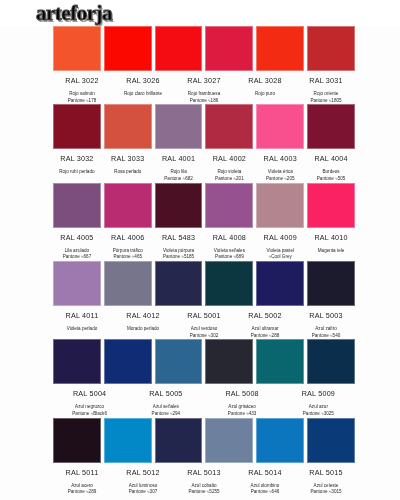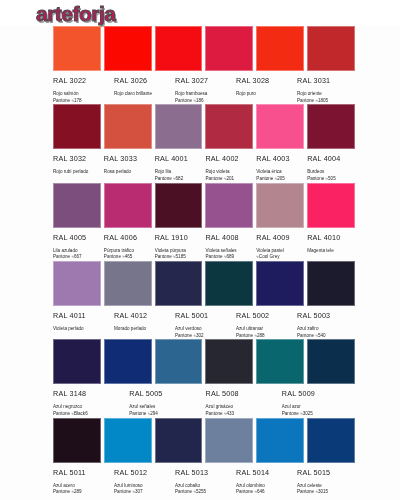--- a/index.html
+++ b/index.html
@@ -22,25 +22,25 @@
   }
   
   .logo-bar {
     height: 26px;
     padding-left: 36px;
     display: flex;
     align-items: center;
     background: #ffffff;
   }
   .logo {
-    font-family: Liberation Sans, sans-serif;
+    font-family: Liberation Serif, serif;
     font-weight: bold;
     font-size: 21px;
     letter-spacing: -0.5px;
-    color: #be185d;
+    color: #000000;
     -webkit-text-stroke: 1px #4a4a4a;
     text-shadow: 1.5px 1.5px 0 #9a9a9a;
     line-height: 1;
     user-select: none;
   }
   
   .chart {
     padding: 0 8px 0 8px;
   }
   .row {
@@ -57,21 +57,21 @@
     border: 0.5px solid rgba(255,255,255,0.35);
     box-sizing: border-box;
   }
   .label-row {
     display: flex;
     gap: 3px;
     padding: 0 37px 0 45px;
   }
   .label-cell {
     flex: 1 1 0;
-    text-align: left;
+    text-align: center;
     padding-top: 5px;
   }
   .ral-code {
     font-size: 7.2px;
     color: #1c1c1c;
     font-family: "Liberation Sans", sans-serif;
     letter-spacing: 0.2px;
     white-space: nowrap;
   }
   .desc {
@@ -176,21 +176,21 @@
         <div class="label-row">
           <div class="label-cell">
             <div class="ral-code">RAL 4005</div>
             <div class="desc"><span>Lila azulado</span><span class="pantone">Pantone ≈667</span></div>
           </div>
           <div class="label-cell">
             <div class="ral-code">RAL 4006</div>
             <div class="desc"><span>Púrpura tráfico</span><span class="pantone">Pantone ≈465</span></div>
           </div>
           <div class="label-cell">
-            <div class="ral-code">RAL 1910</div>
+            <div class="ral-code">RAL 5483</div>
             <div class="desc"><span>Violeta púrpura</span><span class="pantone">Pantone ≈5185</span></div>
           </div>
           <div class="label-cell">
             <div class="ral-code">RAL 4008</div>
             <div class="desc"><span>Violeta señales</span><span class="pantone">Pantone ≈689</span></div>
           </div>
           <div class="label-cell">
             <div class="ral-code">RAL 4009</div>
             <div class="desc"><span>Violeta pastel</span><span class="pantone">≈Cool Grey</span></div>
           </div>
@@ -236,21 +236,21 @@
         <div class="swatch-row">
           <div class="swatch" style="background: rgb(34, 26, 73);"></div>
           <div class="swatch" style="background: rgb(16, 44, 116);"></div>
           <div class="swatch" style="background: rgb(44, 101, 143);"></div>
           <div class="swatch" style="background: rgb(38, 39, 48);"></div>
           <div class="swatch" style="background: rgb(9, 102, 111);"></div>
           <div class="swatch" style="background: rgb(10, 46, 75);"></div>
         </div>
         <div class="label-row">
           <div class="label-cell">
-            <div class="ral-code">RAL 3148</div>
+            <div class="ral-code">RAL 5004</div>
             <div class="desc"><span>Azul negruzco</span><span class="pantone">Pantone ≈Black6</span></div>
           </div>
           <div class="label-cell">
             <div class="ral-code">RAL 5005</div>
             <div class="desc"><span>Azul señales</span><span class="pantone">Pantone ≈294</span></div>
           </div>
           <div class="label-cell">
             <div class="ral-code">RAL 5008</div>
             <div class="desc"><span>Azul grisáceo</span><span class="pantone">Pantone ≈433</span></div>
           </div>

